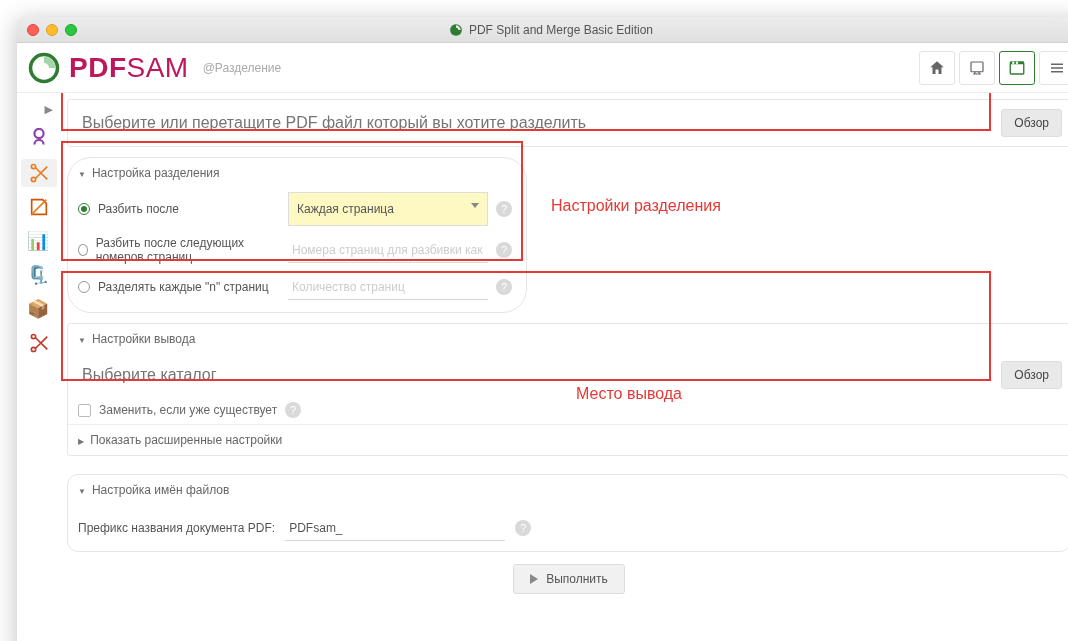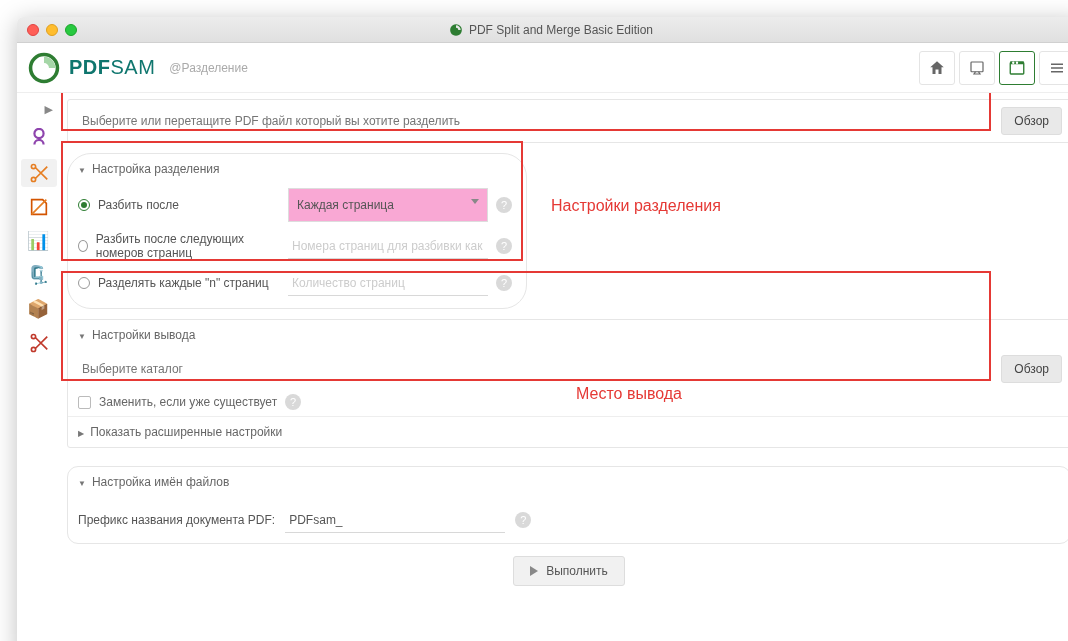--- a/index.html
+++ b/index.html
@@ -11,21 +11,21 @@
 .tdot { width: 12px; height: 12px; border-radius: 50%; }
 .tdot.red { background: #ff5f57; border: .5px solid #e04444; }
 .tdot.yellow { background: #ffbd2e; border: .5px solid #e0a020; }
 .tdot.green { background: #28c940; border: .5px solid #1da52c; }
 .title-center { margin: 0 auto; display: flex; align-items: center; gap: 6px; font-size: 12px; color: #555; }
 .title-center svg { width: 14px; height: 14px; }
 
 .topbar { height: 50px; display: flex; align-items: center; padding: 0 10px; border-bottom: 1px solid #eee; }
 .logo-wrap { display: flex; align-items: center; gap: 8px; }
 .logo-wrap svg { width: 34px; height: 34px; }
-.logo-text { font-size: 20px; font-weight: 700; letter-spacing: .5px; color: #0f766e; }
+.logo-text { font-size: 28px; font-weight: 700; letter-spacing: .5px; color: #be185d; }
 .logo-text .thin { font-weight: 300; }
 .breadcrumb { font-size: 12px; color: #aaa; margin-left: 6px; }
 .topbar-right { margin-left: auto; display: flex; gap: 4px; }
 .tb-btn { width: 36px; height: 34px; border: 1px solid #e4e4e4; border-radius: 3px; background: #fff; display: flex; align-items: center; justify-content: center; cursor: pointer; }
 .tb-btn svg { width: 18px; height: 18px; }
 .tb-btn.active { border-color: #2e7d32; }
 
 .body { display: flex; height: calc(100% - 76px); }
 .side { width: 44px; background: #fff; border-right: 0px solid #eee; padding-top: 6px; display: flex; flex-direction: column; align-items: center; gap: 6px; }
 .side-toggle { width: 28px; height: 20px; display: flex; align-items: center; justify-content: flex-end; color: #888; cursor: pointer; font-size: 11px; }
@@ -34,30 +34,30 @@
 .side-item svg { width: 22px; height: 22px; }
 .side-item .emoji { font-size: 18px; line-height: 1; }
 
 .main { flex: 1; padding: 6px 14px 14px 6px; position: relative; overflow: hidden; }
 
 .panel { border: 1px solid #e6e6e6; border-radius: 3px; background: #fff; margin-bottom: 10px; }
 .panel-row { display: flex; align-items: center; padding: 6px 8px; }
 .panel-head { font-size: 12px; color: #666; padding: 8px 10px; border-bottom: 0px solid #eee; cursor: pointer; }
 .panel-head::before { content: "▼"; font-size: 8px; margin-right: 6px; color: #777; display: inline-block; }
 
-.file-input { flex: 1; border: none; background: transparent; font-size: 12px; color: #bbb; padding: 8px 6px; outline: none; }
+.file-input { flex: 1; border: none; background: transparent; font-size: 16px; color: #bbb; padding: 8px 6px; outline: none; }
 .browse-btn { background: #e9e9e9; border: 1px solid #ddd; border-radius: 3px; font-size: 12px; color: #444; padding: 6px 12px; cursor: pointer; }
 
 .split-opts { display: grid; grid-template-columns: 210px 1fr; row-gap: 10px; align-items: center; padding: 4px 10px 12px; }
 .radio-row { display: flex; align-items: center; gap: 8px; font-size: 12px; color: #555; }
 .radio { width: 12px; height: 12px; border-radius: 50%; border: 1.5px solid #999; display: inline-block; position: relative; }
 .radio.checked { border-color: #2e7d32; }
 .radio.checked::after { content: ""; position: absolute; inset: 2px; border-radius: 50%; background: #2e7d32; }
 .opt-field { display: flex; align-items: center; gap: 8px; }
-.select-box { width: 200px; height: 26px; border: 1px solid #ddd; background: #f9a8d4; display: flex; align-items: center; padding: 16px 8px; font-size: 12px; color: #555; position: relative; }
+.select-box { width: 200px; height: 26px; border: 1px solid #ddd; background: #fef9c3; display: flex; align-items: center; padding: 16px 8px; font-size: 12px; color: #555; position: relative; }
 .select-box::after { content: ""; position: absolute; right: 8px; top: 10px; border-left: 4px solid transparent; border-right: 4px solid transparent; border-top: 5px solid #888; }
 .text-input { width: 200px; height: 26px; border: none; border-bottom: 1.5px solid #d8d8d8; font-size: 12px; color: #555; padding: 0 4px; background: transparent; outline: none; }
 .text-input::placeholder { color: #ccc; }
 .help-dot { width: 16px; height: 16px; border-radius: 50%; background: #d9d9d9; color: #fff; font-size: 11px; display: flex; align-items: center; justify-content: center; cursor: help; }
 
 .output-panel .dir-row { display: flex; align-items: center; padding: 4px 8px; }
 .checkbox-row { display: flex; align-items: center; gap: 8px; padding: 6px 10px; font-size: 12px; color: #666; }
 .checkbox { width: 13px; height: 13px; border: 1.5px solid #bbb; border-radius: 2px; background: #fff; }
 .adv-row { font-size: 12px; color: #666; padding: 8px 10px; border-top: 1px solid #eee; cursor: pointer; }
 .adv-row::before { content: "▶"; font-size: 8px; margin-right: 6px; color: #777; }

